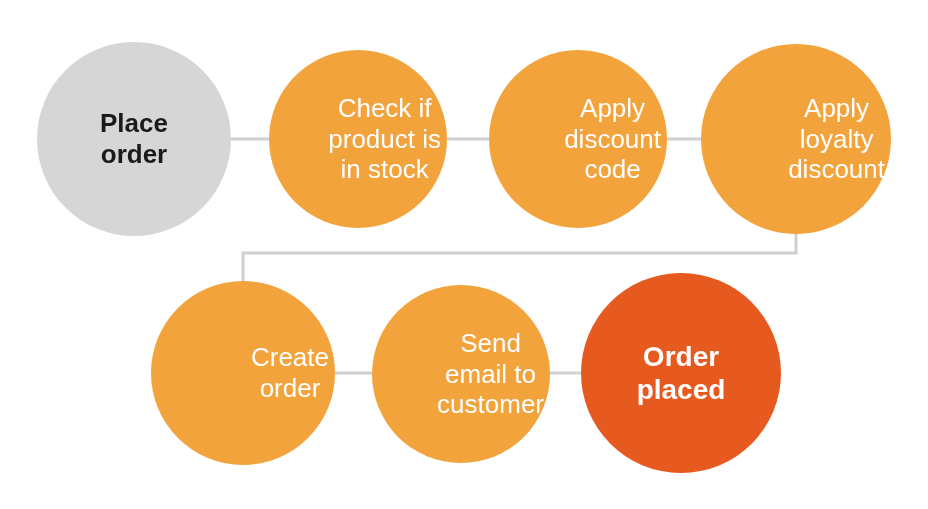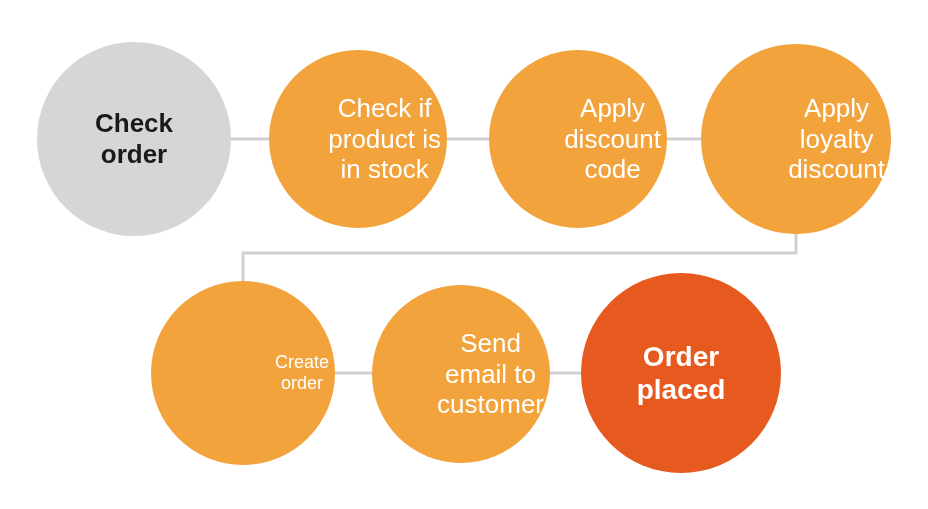--- a/index.html
+++ b/index.html
@@ -59,39 +59,39 @@
       <line x1="231" y1="139" x2="269" y2="139" stroke="#d0d0d0" stroke-width="3"></line>
       <line x1="447" y1="139" x2="489" y2="139" stroke="#d0d0d0" stroke-width="3"></line>
       <line x1="667" y1="139" x2="701" y2="139" stroke="#d0d0d0" stroke-width="3"></line>
       <path d="M 796 234 L 796 253 L 243 253 L 243 281" fill="none" stroke="#d0d0d0" stroke-width="3" stroke-linejoin="miter"></path>
       <line x1="335" y1="373" x2="372" y2="373" stroke="#d0d0d0" stroke-width="3"></line>
       <line x1="550" y1="373" x2="581" y2="373" stroke="#d0d0d0" stroke-width="3"></line>
     </svg>
 
   <div id="nodes">
       <div class="node fill-grey text-dark weight-bold" style="left: 37px; top: 42px; width: 194px; height: 194px; font-size: 26px;">
-        <span class="node-label">Check
+        <span class="node-label">Place
 order</span>
       </div>
       <div class="node fill-orange text-light weight-regular" style="left: 269px; top: 50px; width: 178px; height: 178px; font-size: 26px;">
         <span class="node-label">Check if
 product is
 in stock</span>
       </div>
       <div class="node fill-orange text-light weight-regular" style="left: 489px; top: 50px; width: 178px; height: 178px; font-size: 26px;">
         <span class="node-label">Apply
 discount
 code</span>
       </div>
       <div class="node fill-orange text-light weight-regular" style="left: 701px; top: 44px; width: 190px; height: 190px; font-size: 26px;">
         <span class="node-label">Apply
 loyalty
 discount</span>
       </div>
-      <div class="node fill-orange text-light weight-regular" style="left: 151px; top: 281px; width: 184px; height: 184px; font-size: 18px;">
+      <div class="node fill-orange text-light weight-regular" style="left: 151px; top: 281px; width: 184px; height: 184px; font-size: 26px;">
         <span class="node-label">Create
 order</span>
       </div>
       <div class="node fill-orange text-light weight-regular" style="left: 372px; top: 285px; width: 178px; height: 178px; font-size: 26px;">
         <span class="node-label">Send
 email to
 customer</span>
       </div>
       <div class="node fill-red text-light weight-bold" style="left: 581px; top: 273px; width: 200px; height: 200px; font-size: 28px;">
         <span class="node-label">Order

